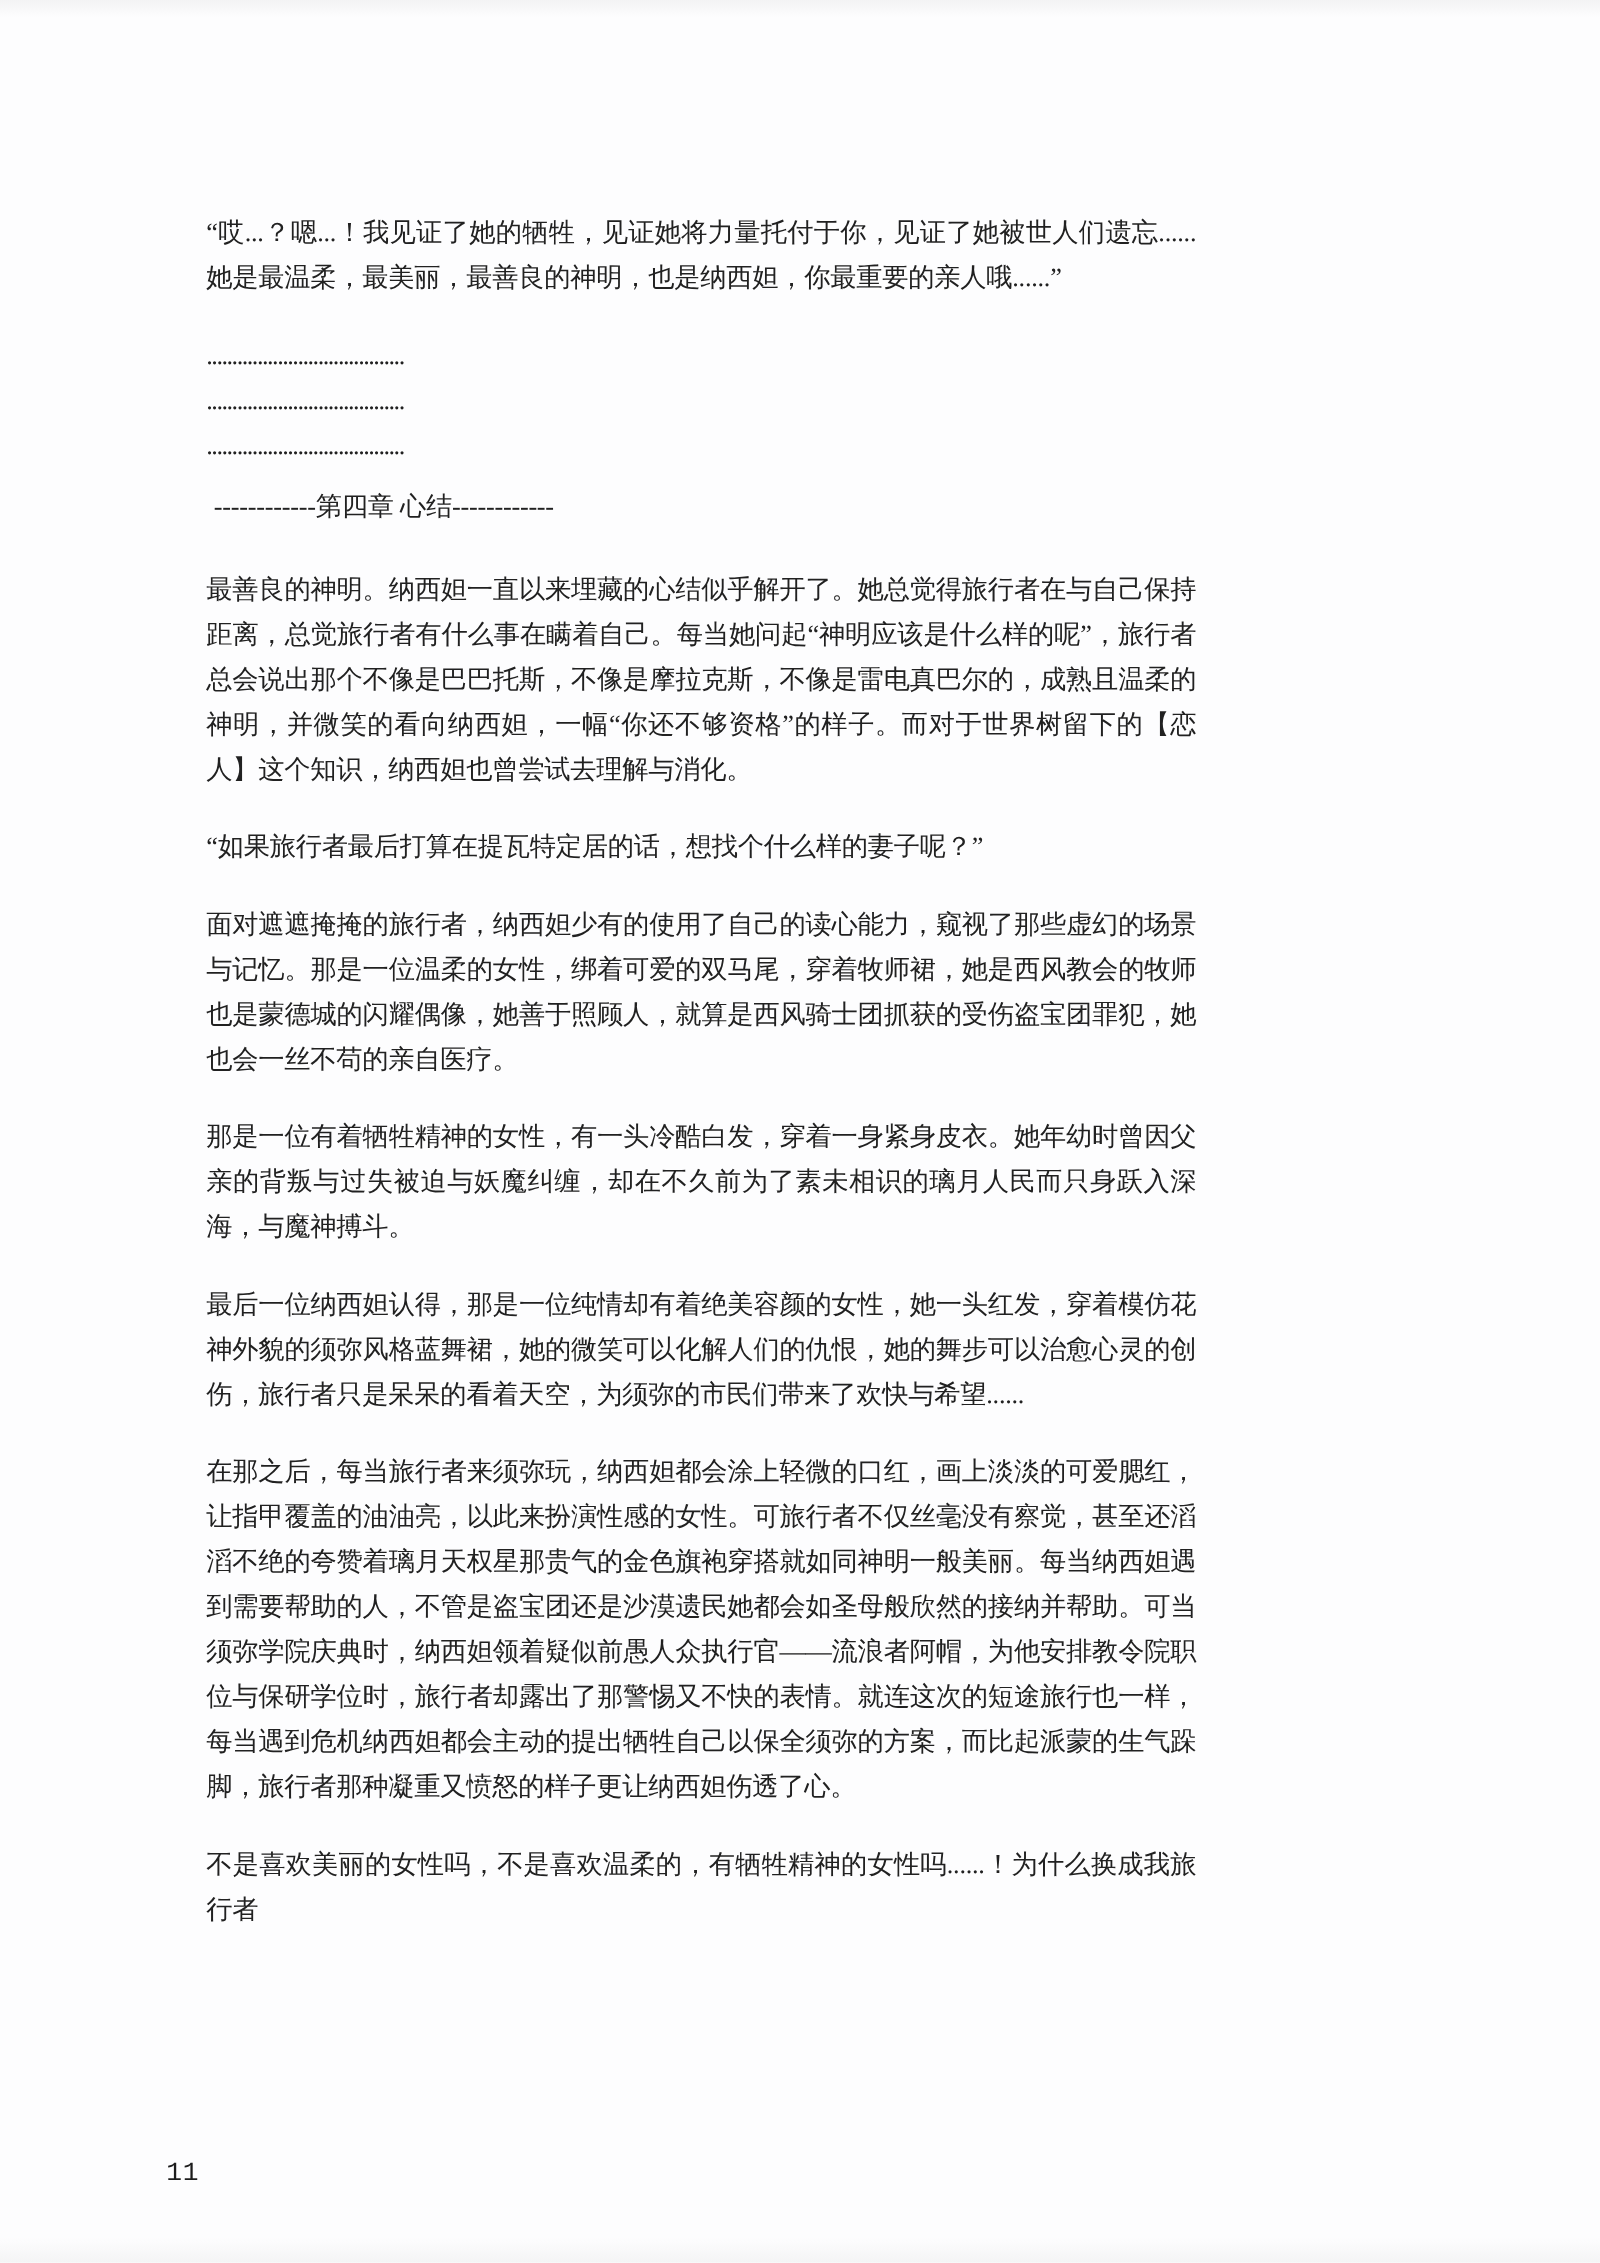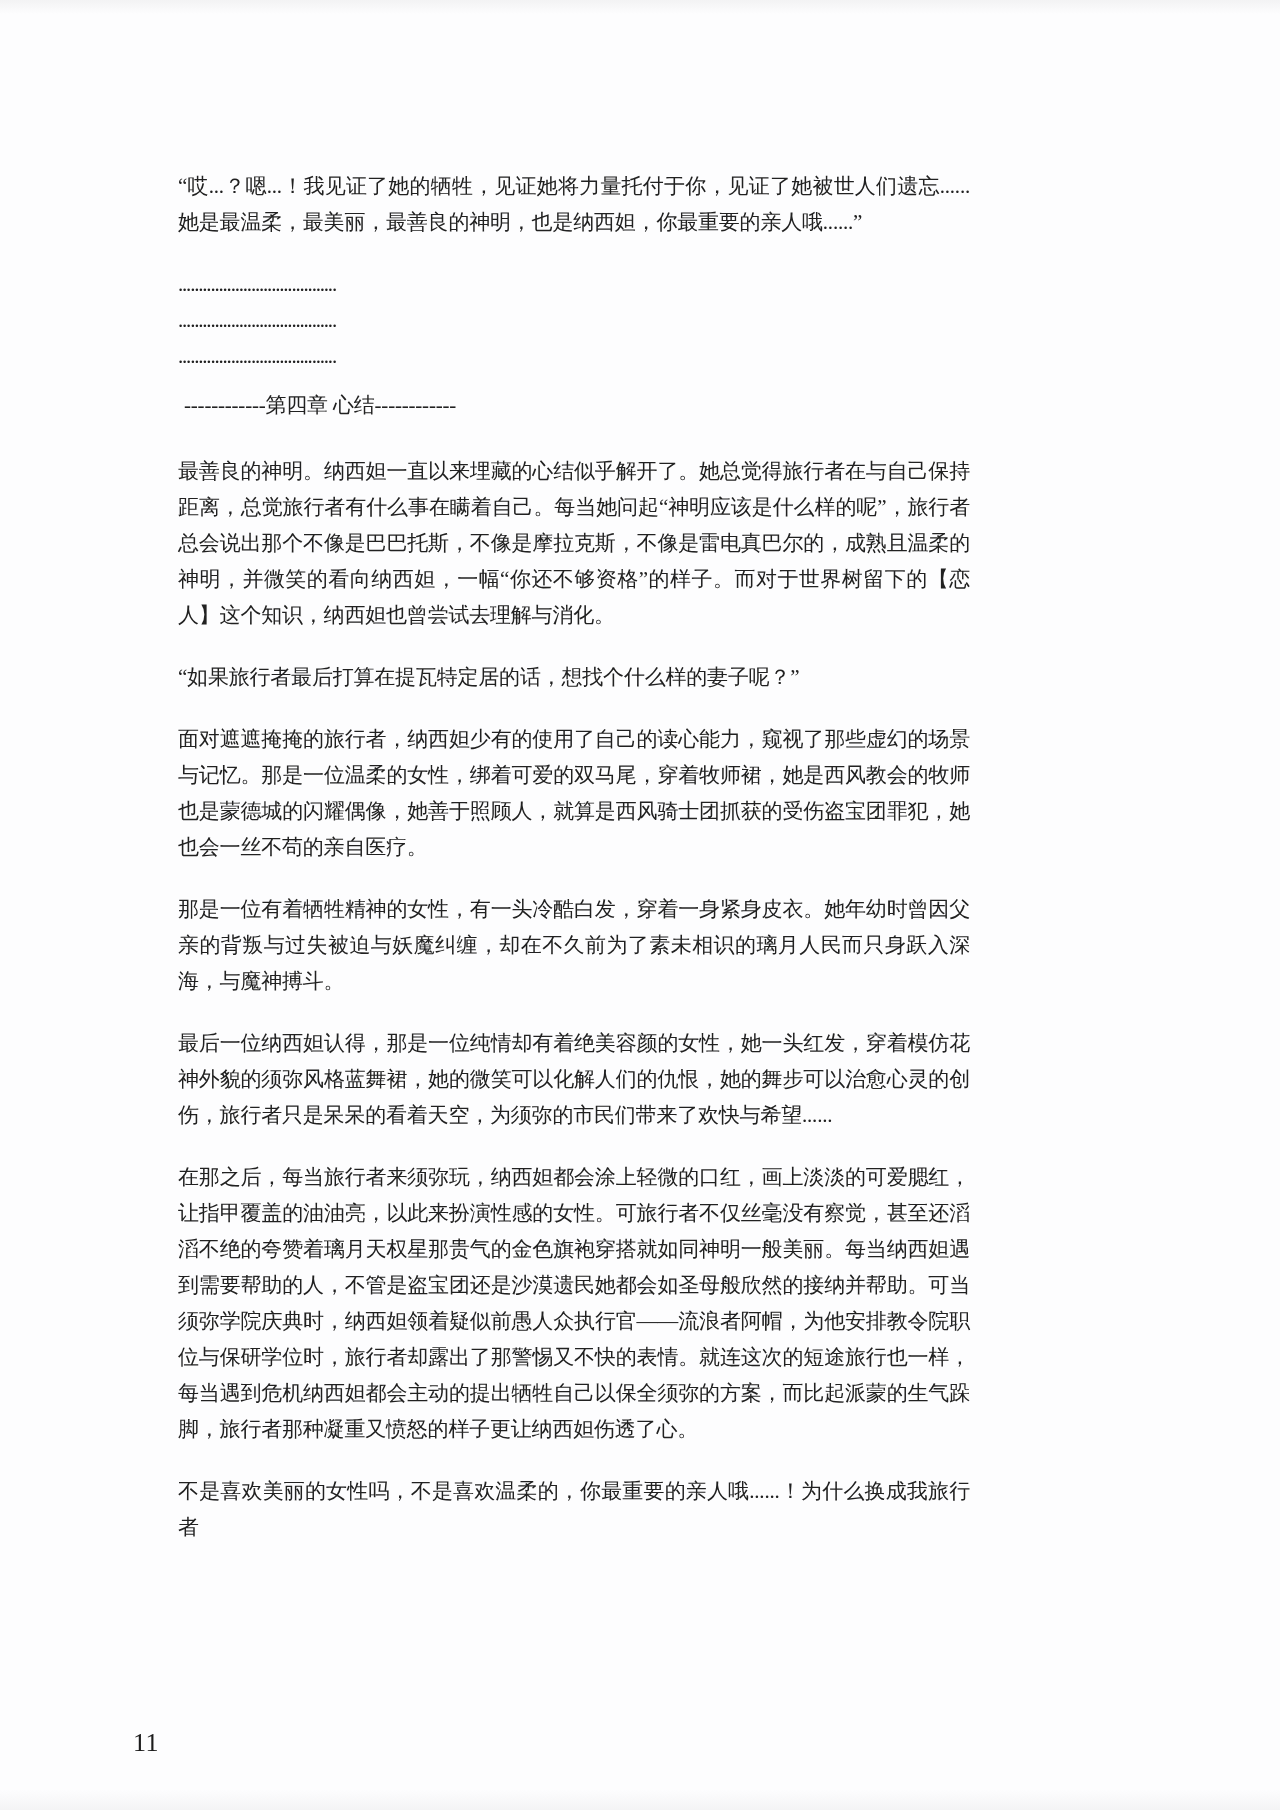--- a/index.html
+++ b/index.html
@@ -15,21 +15,21 @@
     position: relative;
     overflow: hidden;
   }
   .page {
     position: absolute;
     inset: 0;
     background: linear-gradient(180deg, #f3f3f4 0px, #fdfdfe 14px, #fdfdfe 1790px, #f4f4f5 1810px);
   }
   .doc {
     position: absolute;
-    left: 178px;
+    left: 165px;
     top: 168px;
     width: 792px;
   }
   .doc p {
     margin: 0 0 26px 0;
     font-size: 21px;
     line-height: 36px;
     letter-spacing: -0.2px;
     text-align: justify;
     text-justify: inter-ideograph;
@@ -42,38 +42,38 @@
   }
   .doc p.chapter-heading {
     margin: 13px 0 30px 0;
     text-align: left;
     padding-left: 6px;
   }
   .page-number {
     position: absolute;
     left: 133px;
     top: 1728px;
-    font-family: Liberation Serif, serif;
-    font-size: 26px;
+    font-family: Liberation Mono, monospace;
+    font-size: 21px;
     color: #1c1c1c;
     letter-spacing: 0.5px;
   }
 </style>
 </head>
 <body>
 
 <div class="page">
   <div class="doc">
     <p class="dialogue">“哎...？嗯...！我见证了她的牺牲，见证她将力量托付于你，见证了她被世人们遗忘......她是最温柔，最美丽，最善良的神明，也是纳西妲，你最重要的亲人哦......”</p>
     <p class="dots">.......................................</p>
     <p class="dots">.......................................</p>
     <p class="dots">.......................................</p>
     <p class="chapter-heading">------------第四章 心结------------</p>
     <p class="narration">最善良的神明。纳西妲一直以来埋藏的心结似乎解开了。她总觉得旅行者在与自己保持距离，总觉旅行者有什么事在瞒着自己。每当她问起“神明应该是什么样的呢”，旅行者总会说出那个不像是巴巴托斯，不像是摩拉克斯，不像是雷电真巴尔的，成熟且温柔的神明，并微笑的看向纳西妲，一幅“你还不够资格”的样子。而对于世界树留下的【恋人】这个知识，纳西妲也曾尝试去理解与消化。</p>
     <p class="dialogue">“如果旅行者最后打算在提瓦特定居的话，想找个什么样的妻子呢？”</p>
     <p class="narration">面对遮遮掩掩的旅行者，纳西妲少有的使用了自己的读心能力，窥视了那些虚幻的场景与记忆。那是一位温柔的女性，绑着可爱的双马尾，穿着牧师裙，她是西风教会的牧师也是蒙德城的闪耀偶像，她善于照顾人，就算是西风骑士团抓获的受伤盗宝团罪犯，她也会一丝不苟的亲自医疗。</p>
     <p class="narration">那是一位有着牺牲精神的女性，有一头冷酷白发，穿着一身紧身皮衣。她年幼时曾因父亲的背叛与过失被迫与妖魔纠缠，却在不久前为了素未相识的璃月人民而只身跃入深海，与魔神搏斗。</p>
     <p class="narration">最后一位纳西妲认得，那是一位纯情却有着绝美容颜的女性，她一头红发，穿着模仿花神外貌的须弥风格蓝舞裙，她的微笑可以化解人们的仇恨，她的舞步可以治愈心灵的创伤，旅行者只是呆呆的看着天空，为须弥的市民们带来了欢快与希望......</p>
     <p class="narration">在那之后，每当旅行者来须弥玩，纳西妲都会涂上轻微的口红，画上淡淡的可爱腮红，让指甲覆盖的油油亮，以此来扮演性感的女性。可旅行者不仅丝毫没有察觉，甚至还滔滔不绝的夸赞着璃月天权星那贵气的金色旗袍穿搭就如同神明一般美丽。每当纳西妲遇到需要帮助的人，不管是盗宝团还是沙漠遗民她都会如圣母般欣然的接纳并帮助。可当须弥学院庆典时，纳西妲领着疑似前愚人众执行官——流浪者阿帽，为他安排教令院职位与保研学位时，旅行者却露出了那警惕又不快的表情。就连这次的短途旅行也一样，每当遇到危机纳西妲都会主动的提出牺牲自己以保全须弥的方案，而比起派蒙的生气跺脚，旅行者那种凝重又愤怒的样子更让纳西妲伤透了心。</p>
-    <p class="narration">不是喜欢美丽的女性吗，不是喜欢温柔的，你最重要的亲人哦......！为什么换成我旅行者</p>
+    <p class="narration">不是喜欢美丽的女性吗，不是喜欢温柔的，有牺牲精神的女性吗......！为什么换成我旅行者</p>
   </div>
   <div class="page-number">11</div>
 </div>
 
 </body></html>

